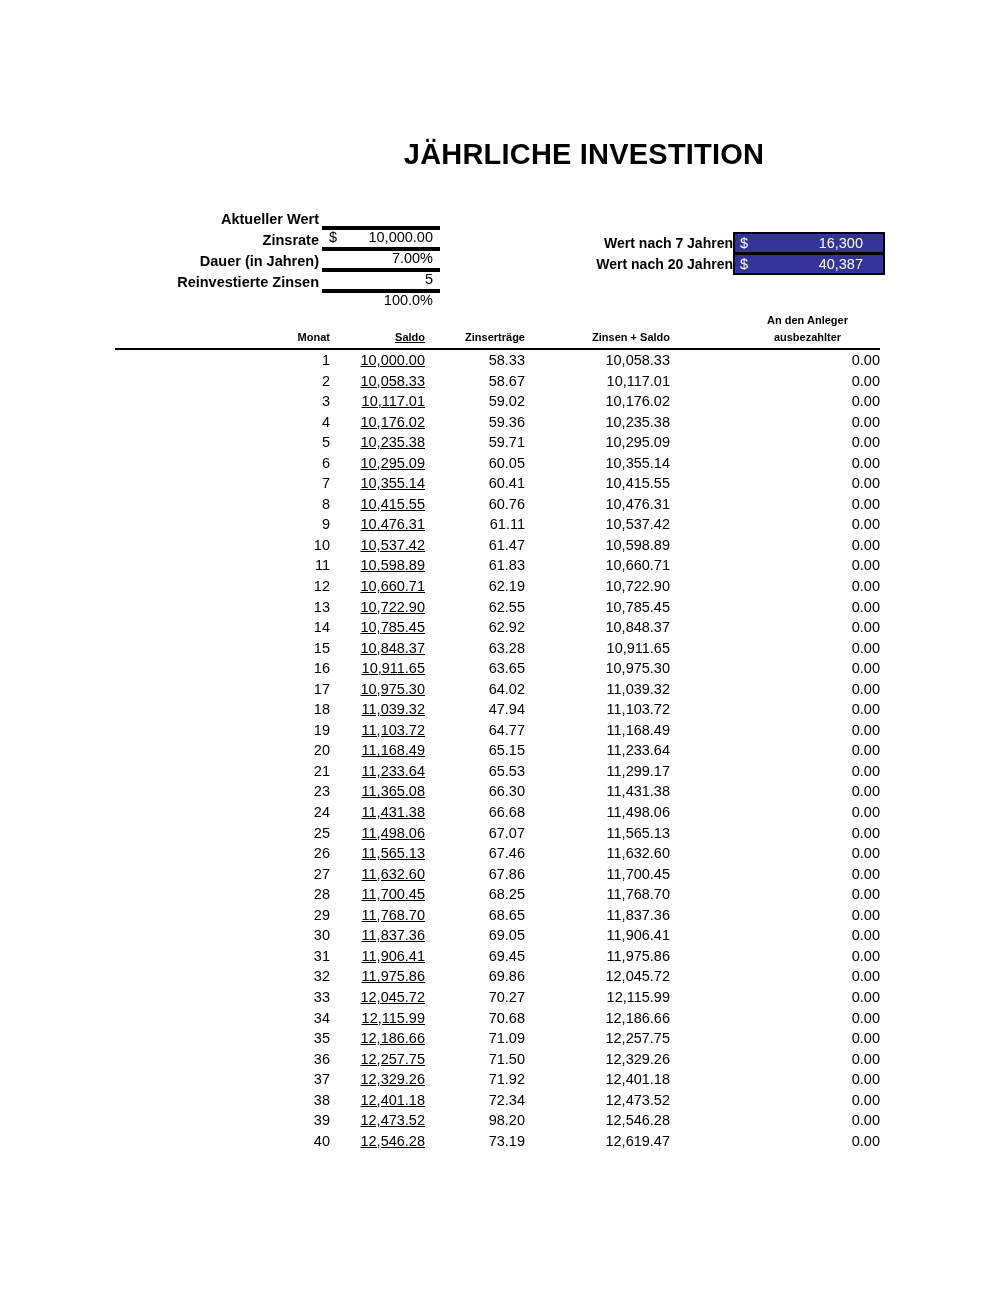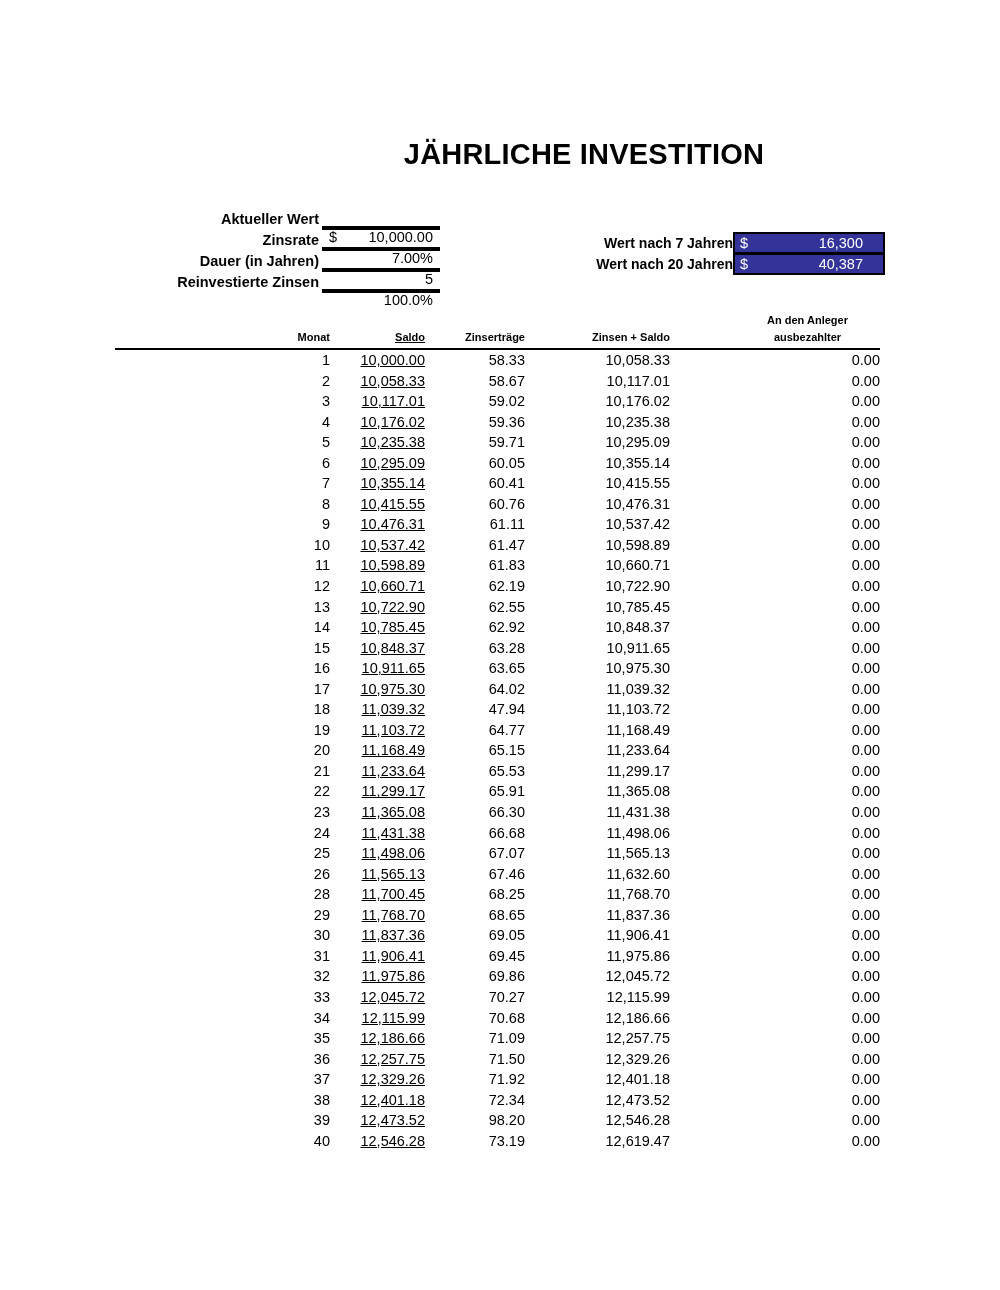--- a/index.html
+++ b/index.html
@@ -432,30 +432,20 @@
         <td class="col-month">21</td>
         <td class="col-bal">11,233.64</td>
         <td class="col-int">65.53</td>
         <td class="col-gap"></td>
         <td class="col-tot">11,299.17</td>
         <td class="col-gap2"></td>
         <td class="col-paid">0.00</td>
       </tr>
       <tr>
         <td class="col-pad"></td>
-        <td class="col-month">22</td>
-        <td class="col-bal">11,299.17</td>
-        <td class="col-int">65.91</td>
-        <td class="col-gap"></td>
-        <td class="col-tot">11,365.08</td>
-        <td class="col-gap2"></td>
-        <td class="col-paid">0.00</td>
-      </tr>
-      <tr>
-        <td class="col-pad"></td>
         <td class="col-month">23</td>
         <td class="col-bal">11,365.08</td>
         <td class="col-int">66.30</td>
         <td class="col-gap"></td>
         <td class="col-tot">11,431.38</td>
         <td class="col-gap2"></td>
         <td class="col-paid">0.00</td>
       </tr>
       <tr>
         <td class="col-pad"></td>
@@ -482,20 +472,30 @@
         <td class="col-month">26</td>
         <td class="col-bal">11,565.13</td>
         <td class="col-int">67.46</td>
         <td class="col-gap"></td>
         <td class="col-tot">11,632.60</td>
         <td class="col-gap2"></td>
         <td class="col-paid">0.00</td>
       </tr>
       <tr>
         <td class="col-pad"></td>
+        <td class="col-month">27</td>
+        <td class="col-bal">11,632.60</td>
+        <td class="col-int">67.86</td>
+        <td class="col-gap"></td>
+        <td class="col-tot">11,700.45</td>
+        <td class="col-gap2"></td>
+        <td class="col-paid">0.00</td>
+      </tr>
+      <tr>
+        <td class="col-pad"></td>
         <td class="col-month">28</td>
         <td class="col-bal">11,700.45</td>
         <td class="col-int">68.25</td>
         <td class="col-gap"></td>
         <td class="col-tot">11,768.70</td>
         <td class="col-gap2"></td>
         <td class="col-paid">0.00</td>
       </tr>
       <tr>
         <td class="col-pad"></td>

